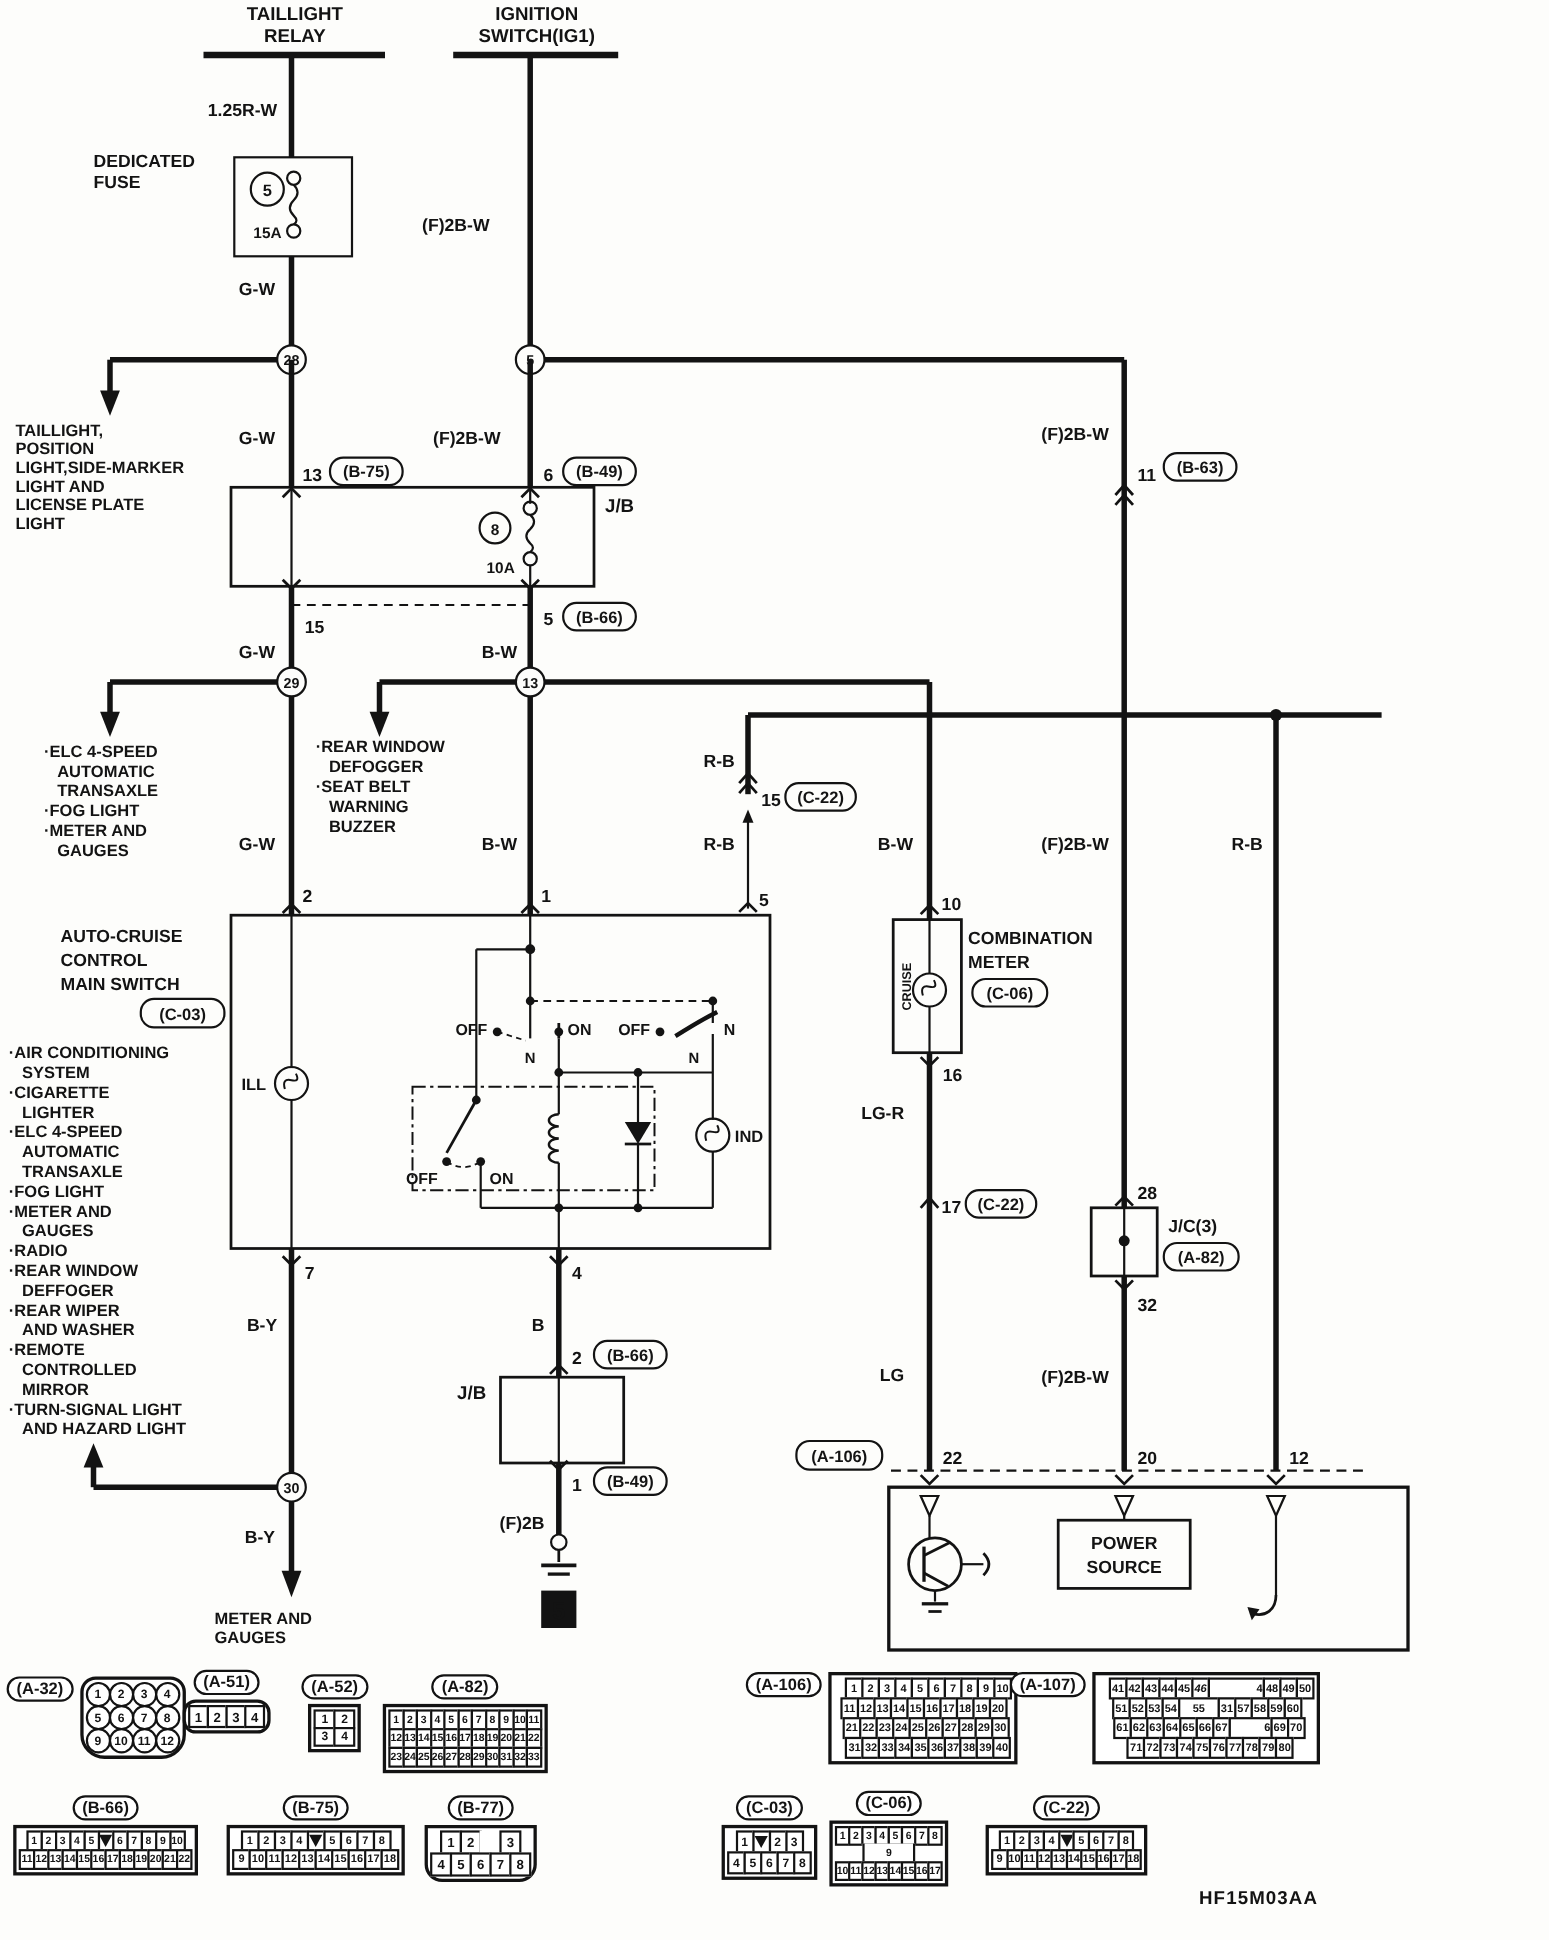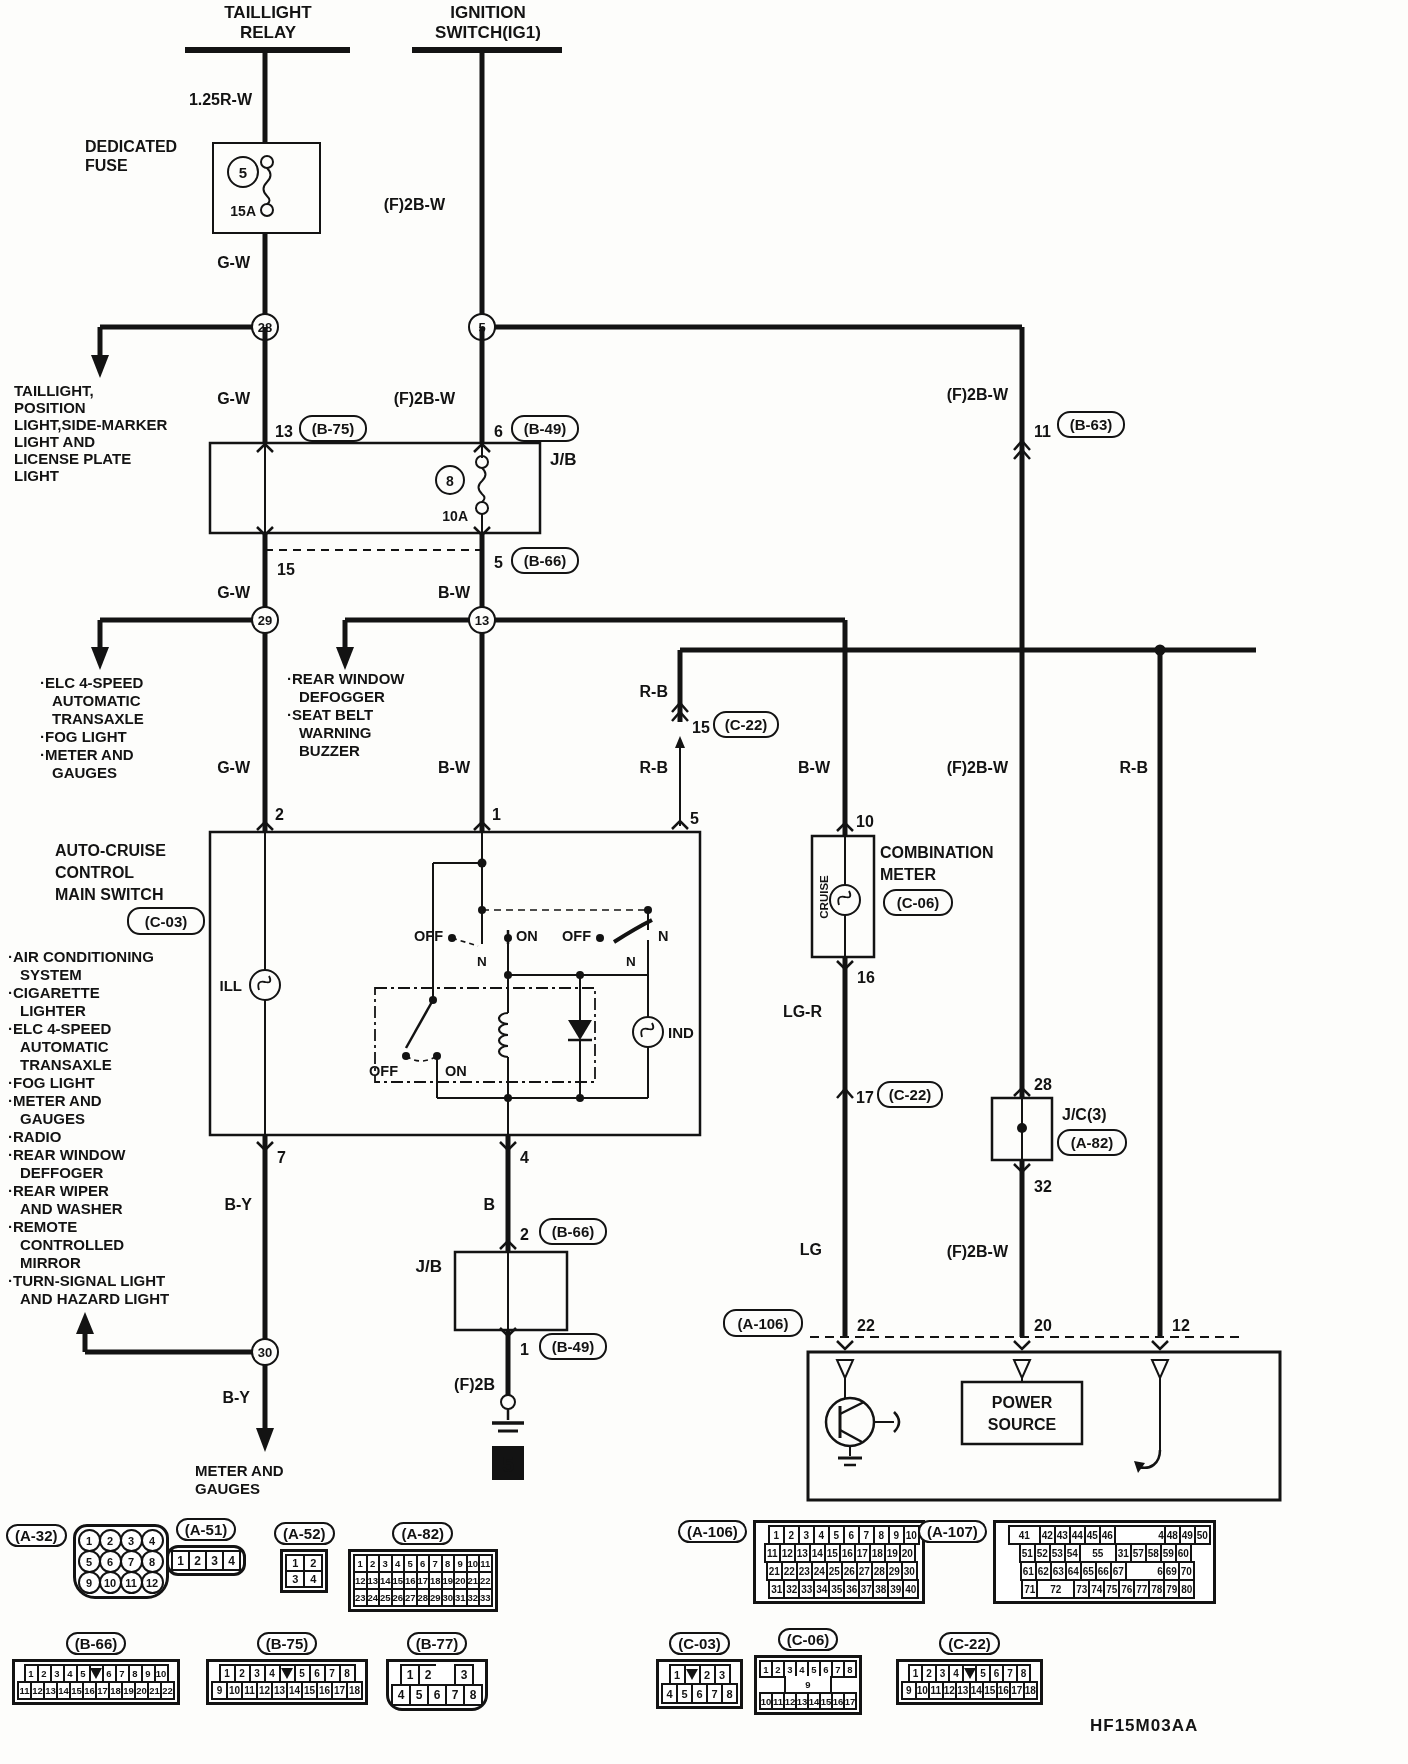--- a/index.html
+++ b/index.html
@@ -549,26 +549,26 @@
             <div class="cell" style="width: 17px; height: 20px; font-size: 10px;">38</div>
             <div class="cell" style="width: 17px; height: 20px; font-size: 10px; text-align: center;">39</div>
             <div class="cell" style="width: 17px; height: 20px; font-size: 10px;">40</div>
           </div>
         </div>
       </div>
       <div class="conn side" style="left: 918px; top: 1520px;">
         <div class="conn-label">(A-107)</div>
         <div class="conn-body">
           <div class="crow" style="margin-left: 10px;">
-            <div class="cell" style="width: 33px; height: 20px; font-size: 10px;">41</div>
+            <div class="cell" style="width: 17px; height: 20px; font-size: 10px;">41</div>
             <div class="cell" style="width: 17px; height: 20px; font-size: 10px;">42</div>
             <div class="cell" style="width: 17px; height: 20px; font-size: 10px;">43</div>
             <div class="cell" style="width: 17px; height: 20px; font-size: 10px;">44</div>
             <div class="cell" style="width: 17px; height: 20px; font-size: 10px;">45</div>
-            <div class="cell" style="width: 17px; height: 20px; font-size: 10px;">46</div>
+            <div class="cell" style="width: 17px; height: 20px; font-size: 10px; font-style: italic;">46</div>
             <div class="cell" style="width: 17px; height: 20px; font-size: 10px; padding-left: 48px;">47</div>
             <div class="cell" style="width: 17px; height: 20px; font-size: 10px;">48</div>
             <div class="cell" style="width: 17px; height: 20px; font-size: 10px;">49</div>
             <div class="cell" style="width: 17px; height: 20px; font-size: 10px;">50</div>
           </div>
           <div class="crow" style="margin-left: 2px;">
             <div class="cell" style="width: 17px; height: 20px; font-size: 10px;">51</div>
             <div class="cell" style="width: 17px; height: 20px; font-size: 10px;">52</div>
             <div class="cell" style="width: 17px; height: 20px; font-size: 10px;">53</div>
             <div class="cell" style="width: 17px; height: 20px; font-size: 10px;">54</div>
@@ -586,21 +586,21 @@
             <div class="cell" style="width: 17px; height: 20px; font-size: 10px;">64</div>
             <div class="cell" style="width: 17px; height: 20px; font-size: 10px;">65</div>
             <div class="cell" style="width: 17px; height: 20px; font-size: 10px;">66</div>
             <div class="cell" style="width: 17px; height: 20px; font-size: 10px;">67</div>
             <div class="cell" style="width: 17px; height: 20px; font-size: 10px; padding-left: 36px;">68</div>
             <div class="cell" style="width: 17px; height: 20px; font-size: 10px;">69</div>
             <div class="cell" style="width: 17px; height: 20px; font-size: 10px;">70</div>
           </div>
           <div class="crow" style="margin-left: 8px;">
             <div class="cell" style="width: 17px; height: 20px; font-size: 10px;">71</div>
-            <div class="cell" style="width: 39px; height: 20px; font-size: 10px;">72</div>
+            <div class="cell" style="width: 17px; height: 20px; font-size: 10px;">72</div>
             <div class="cell" style="width: 17px; height: 20px; font-size: 10px;">73</div>
             <div class="cell" style="width: 17px; height: 20px; font-size: 10px;">74</div>
             <div class="cell" style="width: 17px; height: 20px; font-size: 10px;">75</div>
             <div class="cell" style="width: 17px; height: 20px; font-size: 10px;">76</div>
             <div class="cell" style="width: 17px; height: 20px; font-size: 10px;">77</div>
             <div class="cell" style="width: 17px; height: 20px; font-size: 10px;">78</div>
             <div class="cell" style="width: 17px; height: 20px; font-size: 10px;">79</div>
             <div class="cell" style="width: 17px; height: 20px; font-size: 10px;">80</div>
           </div>
         </div>

